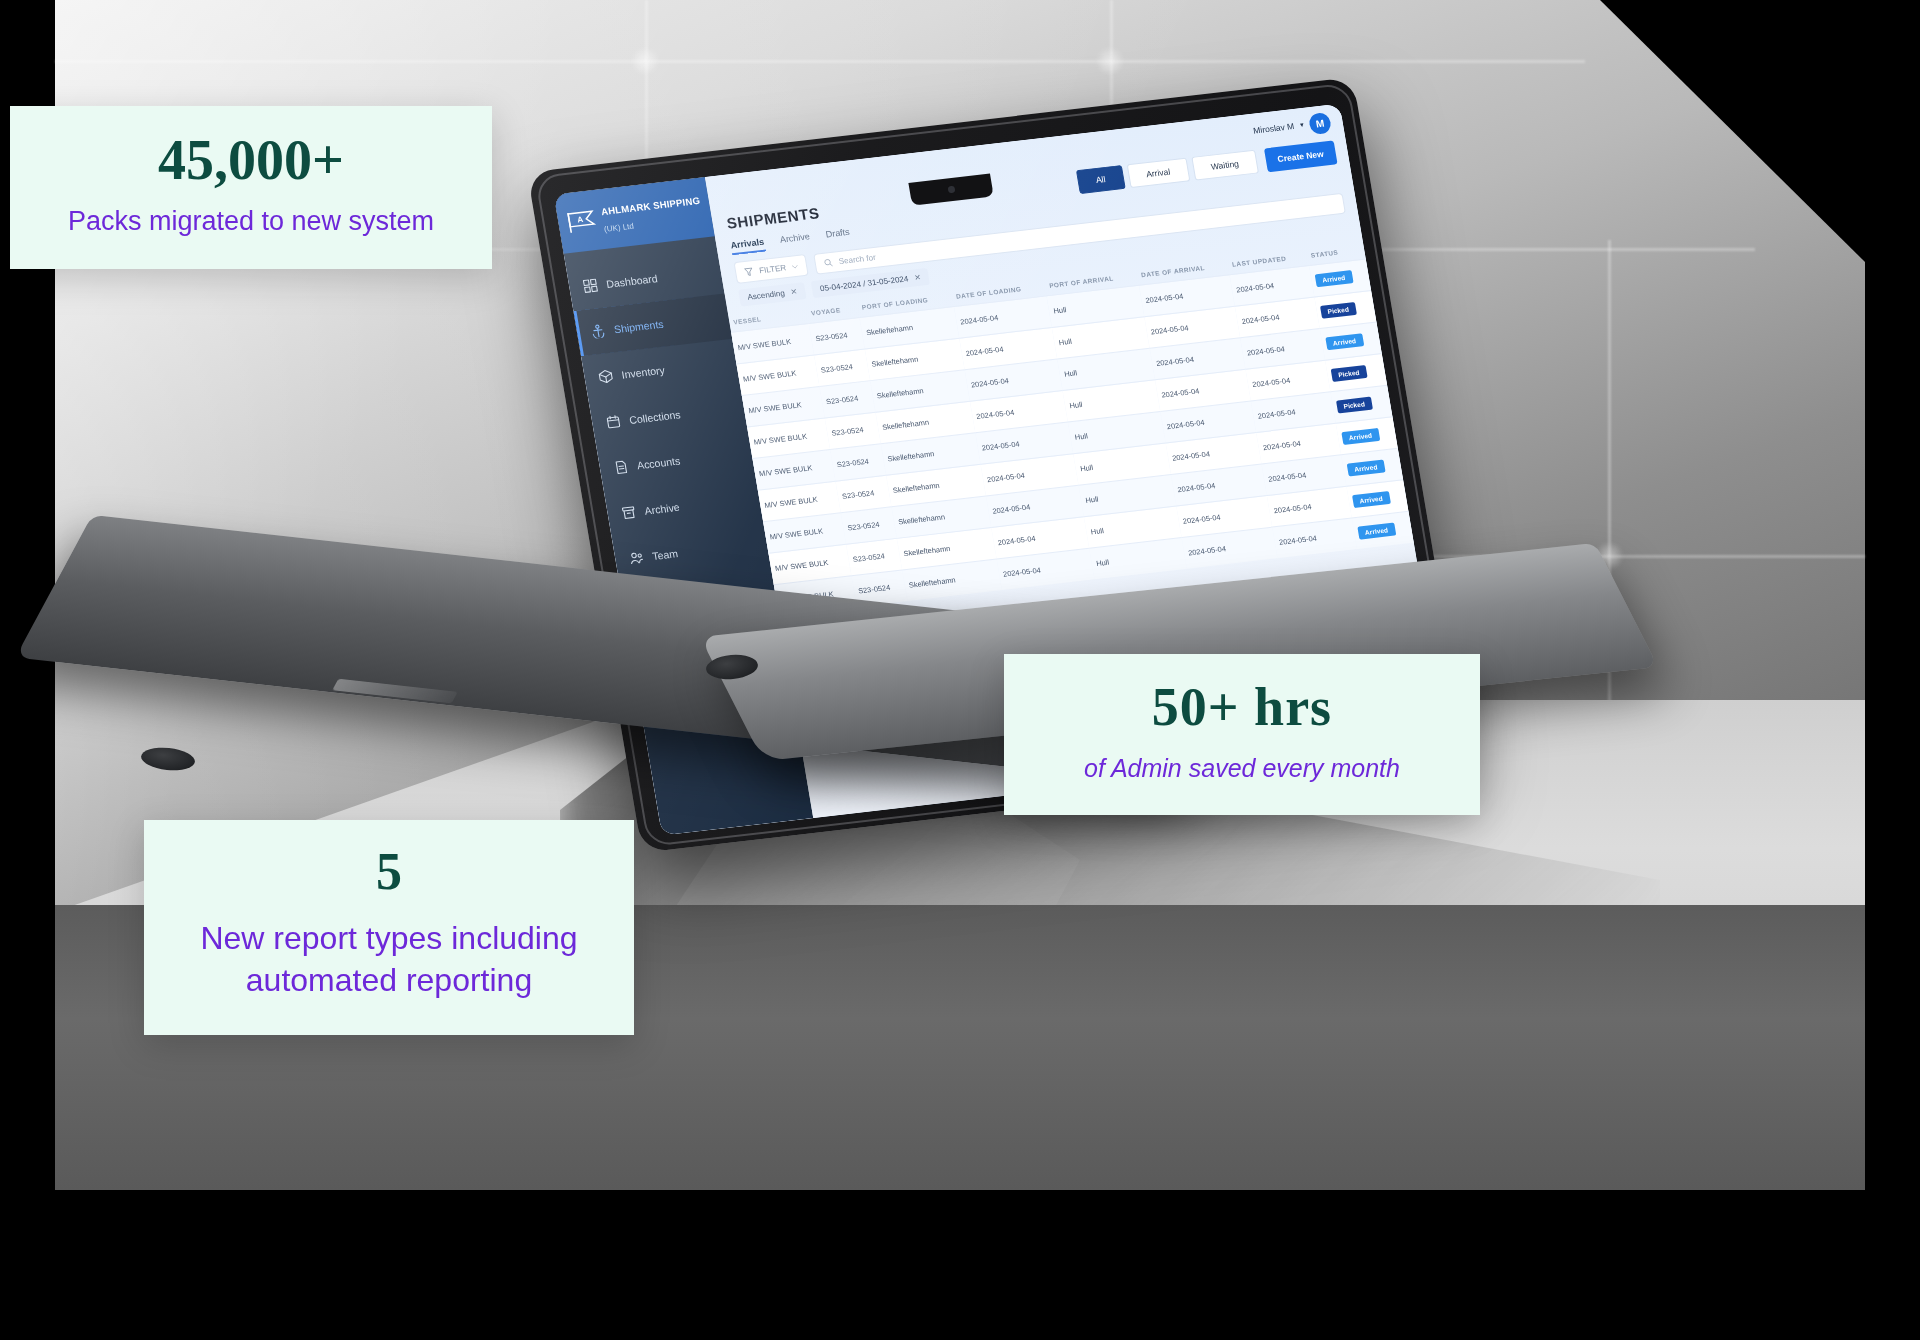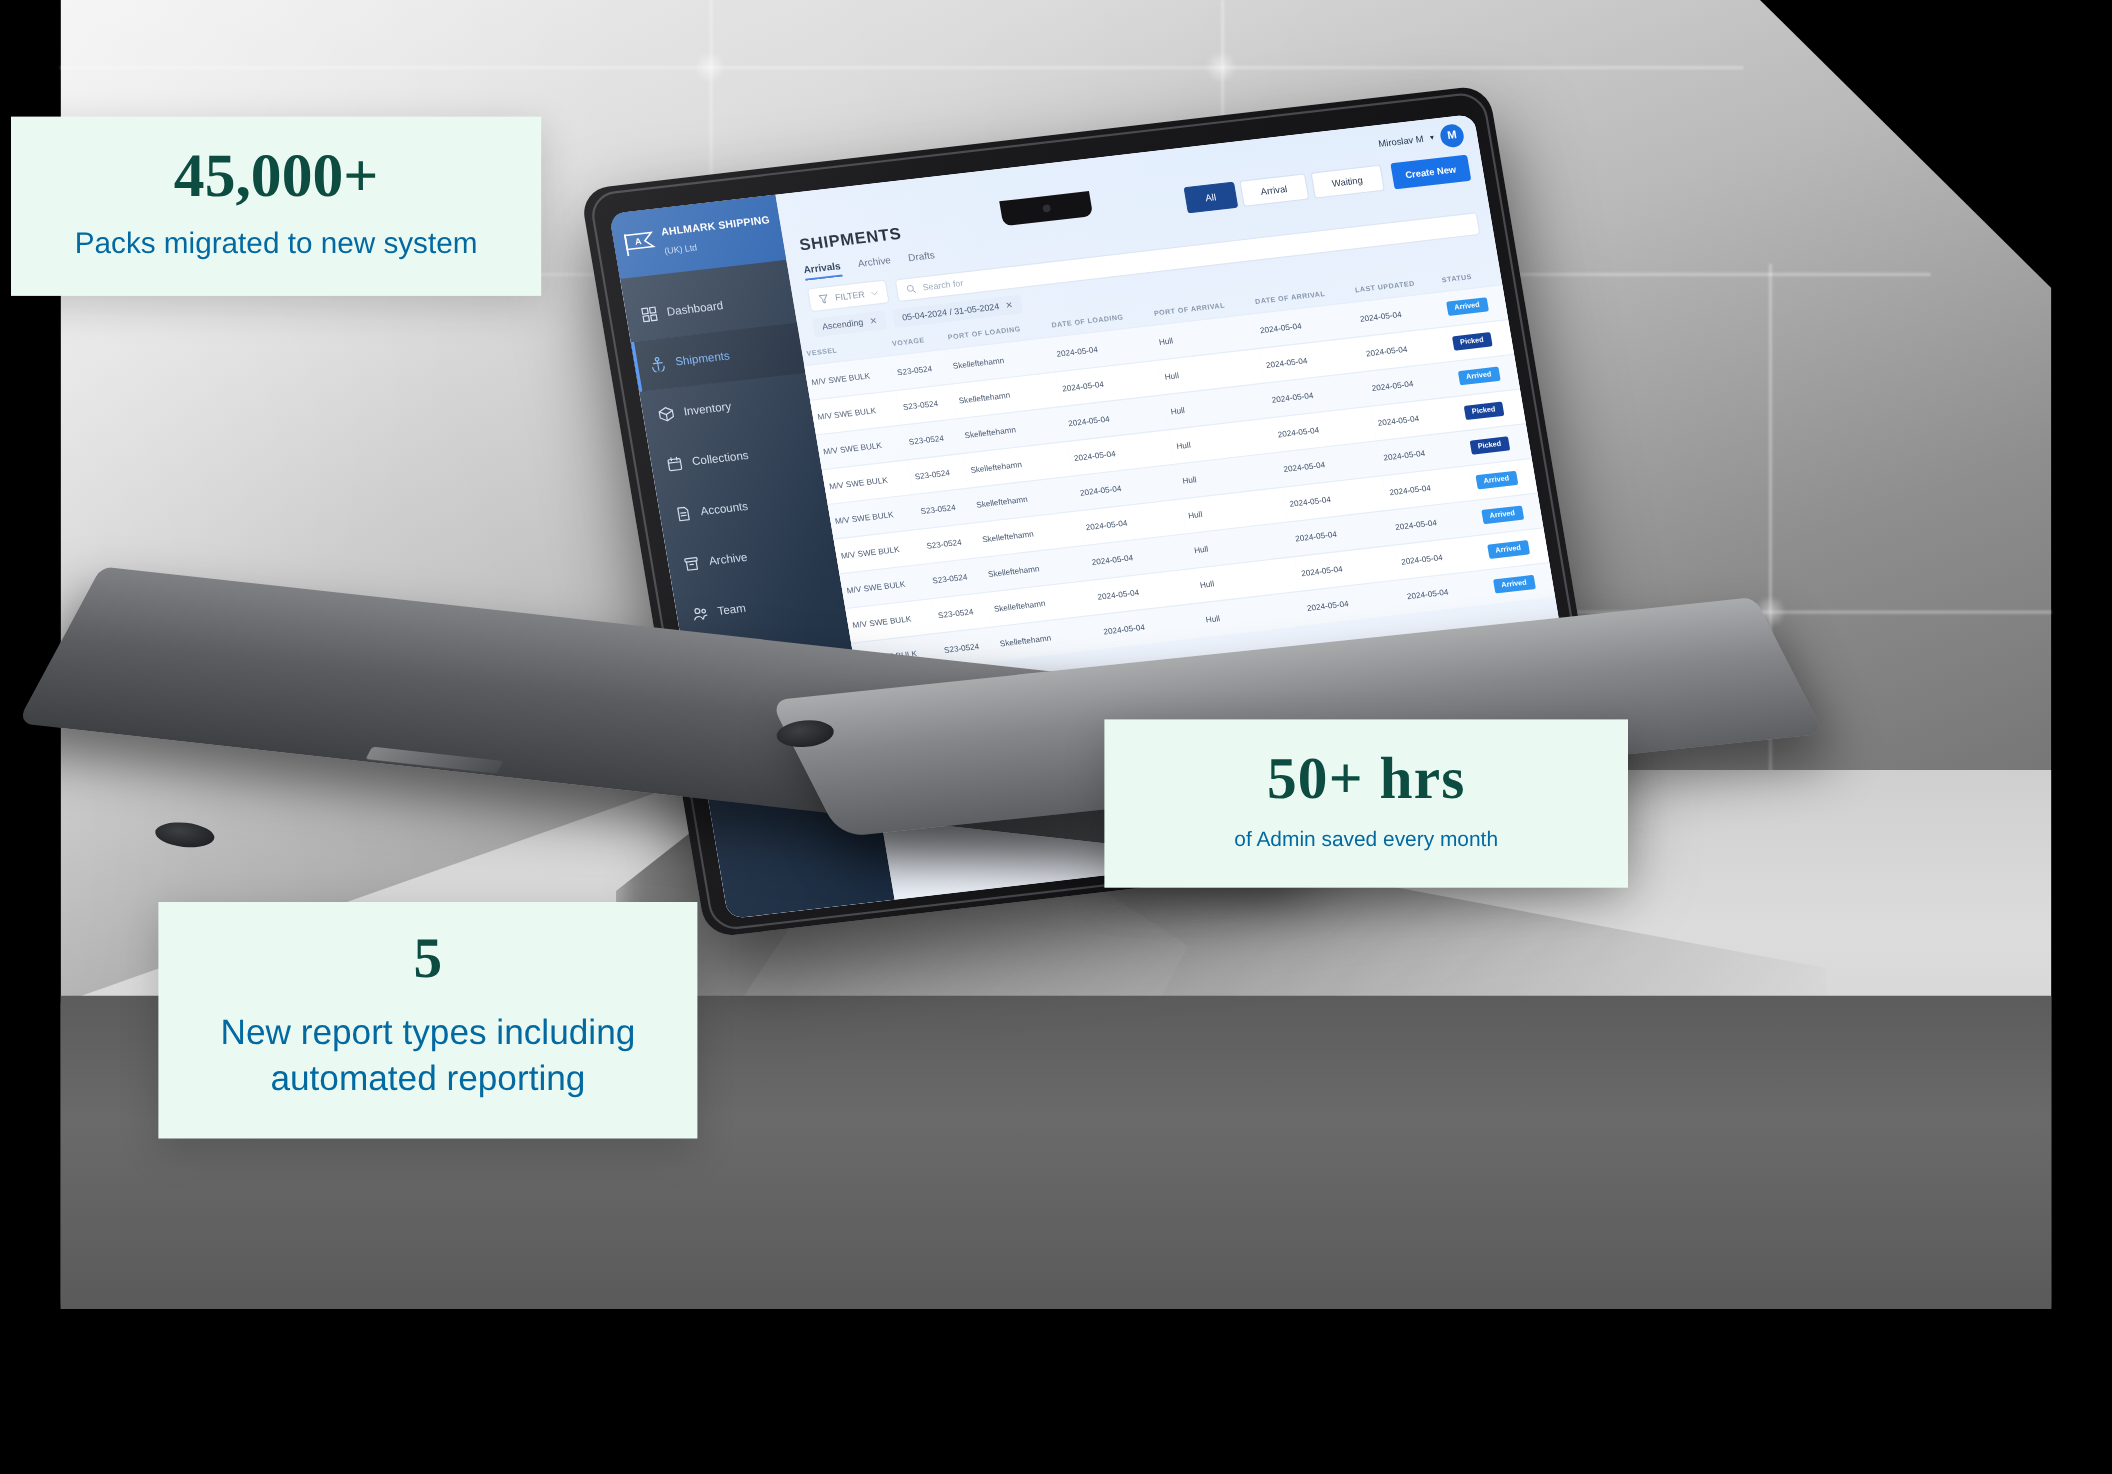--- a/index.html
+++ b/index.html
@@ -169,29 +169,29 @@
   tbody tr:nth-child(even){ background:#ffffff; }
   .badge { display:inline-block; font-size:6.6px; font-weight:600; color:#fff;
     padding:3px 7px; border-radius:2px; }
   .badge.arrived { background:#2f95ef; }
   .badge.picked  { background:#17439b; }
 
   
   .stat { position:absolute; background:#eafaf3; padding:26px 30px 30px;
     box-shadow:0 10px 34px rgba(0,0,0,0.18); }
   .stat .num { font-weight:700; color:#0d4c40; line-height:1;font-family:Liberation Serif, serif; }
-  .stat .lbl { color:#0369a1; line-height:1.3; }
+  .stat .lbl { color:#6d28d9; line-height:1.3; }
 
   #stat-packs  { left:10px;   top:106px;  width:482px; text-align:center; }
   #stat-packs .num { font-size:56px; margin-bottom:16px; }
   #stat-packs .lbl { font-size:27px; }
 
   #stat-hours  { left:1004px; top:654px;  width:476px; text-align:center; }
   #stat-hours .num { font-size:54px; margin-bottom:18px; letter-spacing:1px; }
-  #stat-hours .lbl { font-size:19px; }
+  #stat-hours .lbl { font-size:25px;font-style:italic; }
 
   #stat-reports{ left:144px;  top:820px;  width:490px; text-align:center; padding-bottom:34px; }
   #stat-reports .num { font-size:52px; margin-bottom:20px; }
   #stat-reports .lbl { font-size:32px; }
 </style>
 </head>
 <body>
 
 <div id="stage">
 

